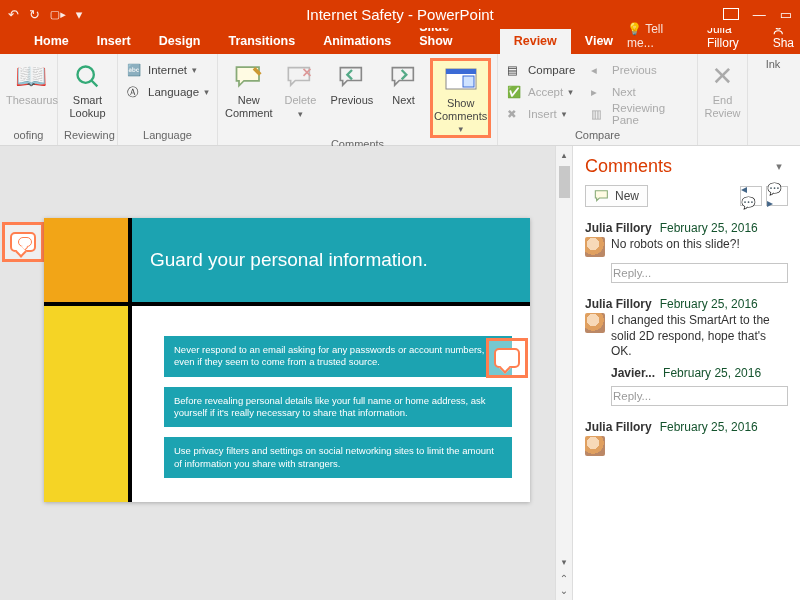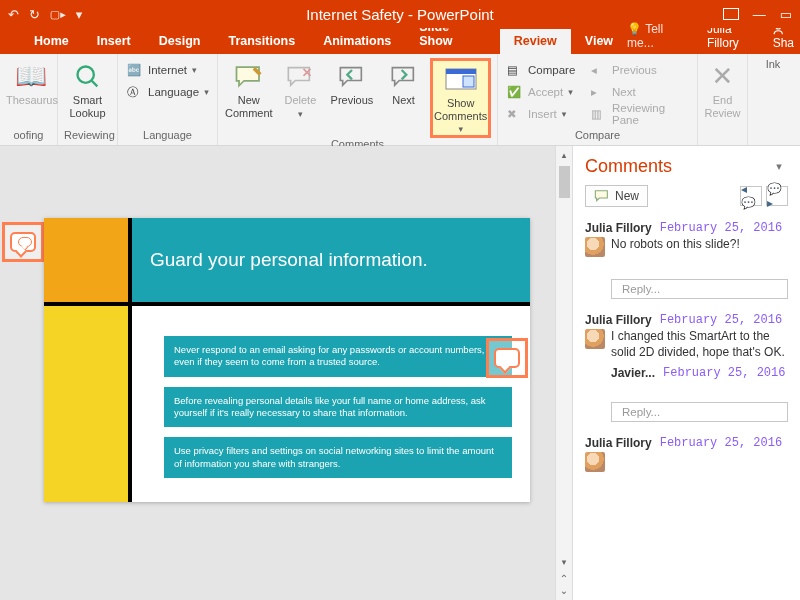--- a/index.html
+++ b/index.html
@@ -68,25 +68,25 @@
   .cp-head { padding:10px 12px 8px; display:flex; align-items:center;}
   .cp-title { color:#da3b01; font-size:18px; flex:1;}
   .cp-x { color:#777; font-size:11px;}
   .cp-tools { padding: 0 12px 10px; display:flex; align-items:center;}
   .new-btn { border:1px solid #c6c6c6; padding:3px 8px; font-size:12px; display:flex; align-items:center; gap:5px; background:#fdfdfd;}
   .cp-nav { margin-left:auto; display:flex; gap:4px;}
   .cp-nav span{ width:22px; height:20px; border:1px solid #c6c6c6; display:flex; align-items:center; justify-content:center; font-size:12px; color:#468;}
   .thread { padding: 4px 12px 8px; font-size:12px; }
   .t-head { display:flex; gap:8px;}
   .author { font-weight:600; color:#333;}
-  .date { color:#8b5cf6;font-family:Liberation Mono, monospace;}
+  .date { color:#14532d;}
   .t-body { display:flex; gap:6px; padding-top:2px;}
   .avatar { width:20px; height:20px; background: radial-gradient(circle at 40% 35%, #f7d9b8 35%, #e0a060 36% 60%, #b86 61%); border-radius:2px; flex-shrink:0;}
   .t-text { flex:1; line-height:1.3; color:#333;}
-  .reply-box { margin:22px 0 2px 26px; border:1px solid #c6c6c6; padding:3px 10px; color:#999; font-size:11.5px;}
+  .reply-box { margin:6px 0 2px 26px; border:1px solid #c6c6c6; padding:3px 1px; color:#999; font-size:11.5px;}
   .nested { padding-left:26px; padding-top:6px;}
   .underline { text-decoration: underline dotted; text-decoration-color: #d33;}
   svg { display:block;}
 </style>
 </head>
 <body>
 
 <div class="titlebar">
   <div class="qat">
     <span>↶</span>
@@ -349,21 +349,21 @@
 
     <div class="reply-box">Reply...</div>
         </div>
         <div class="thread">
     <div class="t-head">
             <span class="author">Julia Fillory</span>
             <span class="date">February 25, 2016</span>
           </div>
     <div class="t-body">
             <div class="avatar"></div>
-            <div class="t-text">I changed this SmartArt to the solid 2D divided, hope that's OK.</div>
+            <div class="t-text">I changed this SmartArt to the solid 2D respond, hope that's OK.</div>
           </div>
 
     <div class="nested">
       <div class="t-head">
               <span class="author">Javier...</span>
               <span class="date">February 25, 2016</span>
             </div>
     </div>
     <div class="reply-box">Reply...</div>
         </div>

